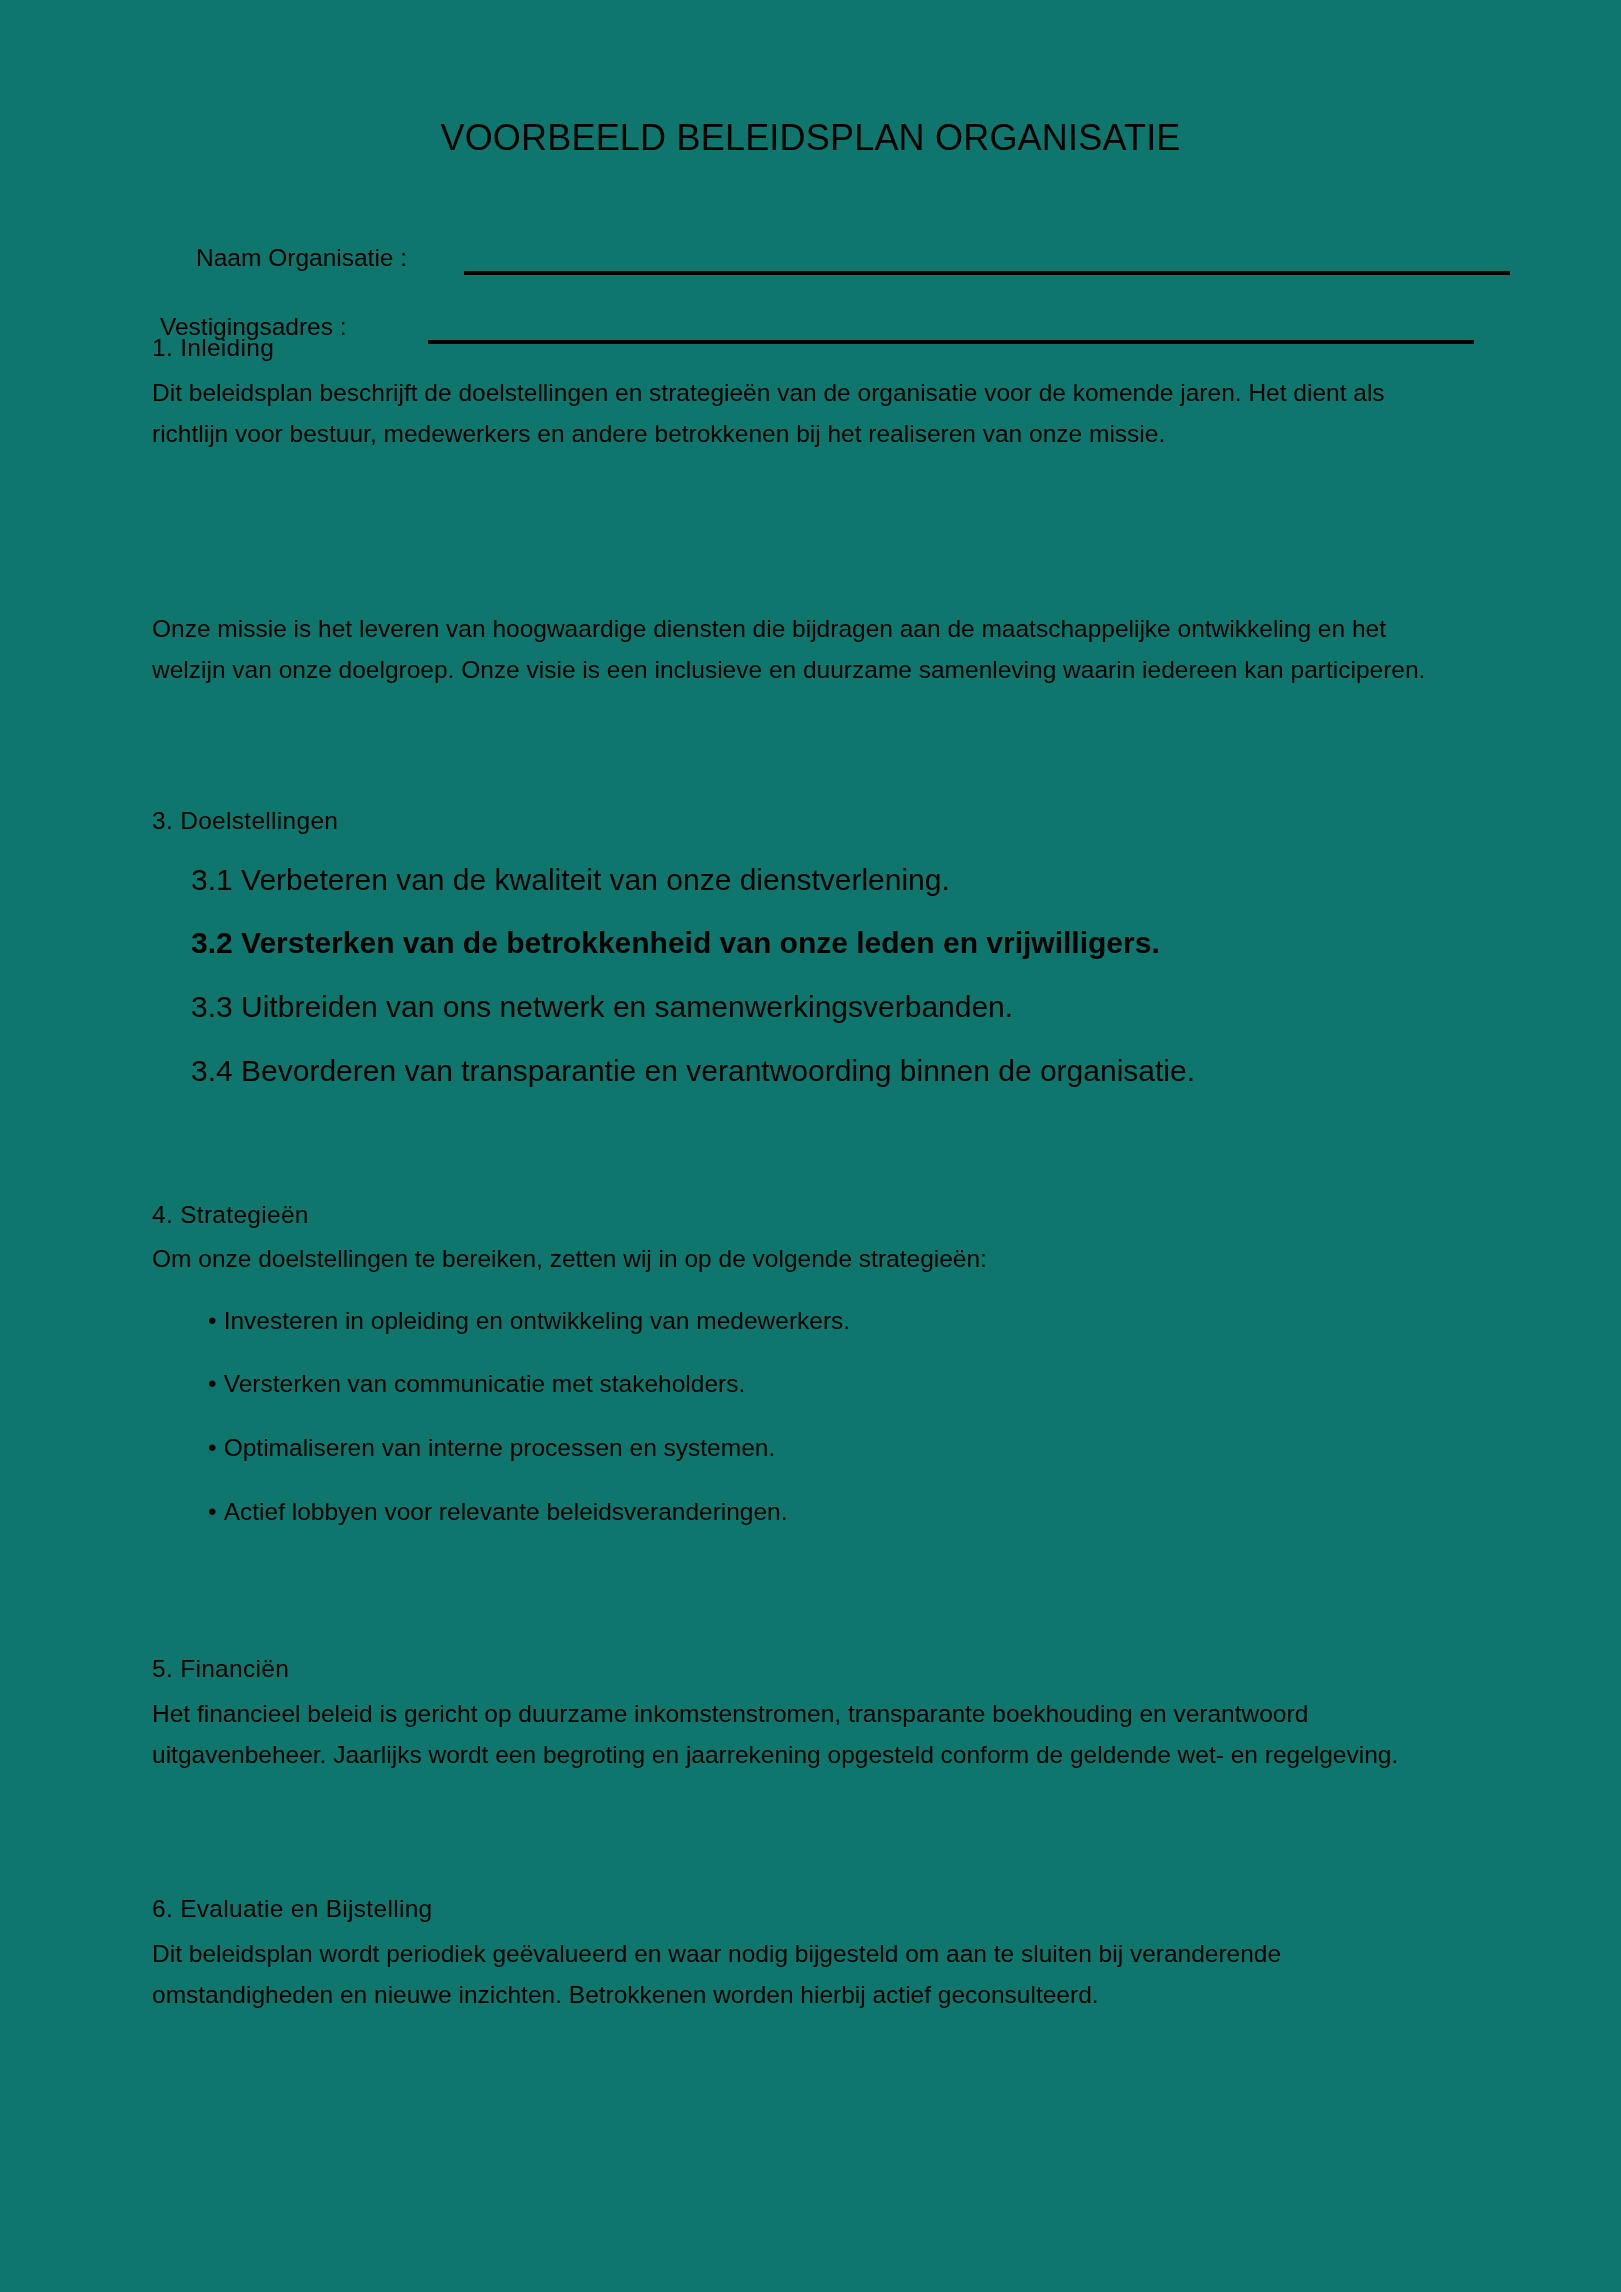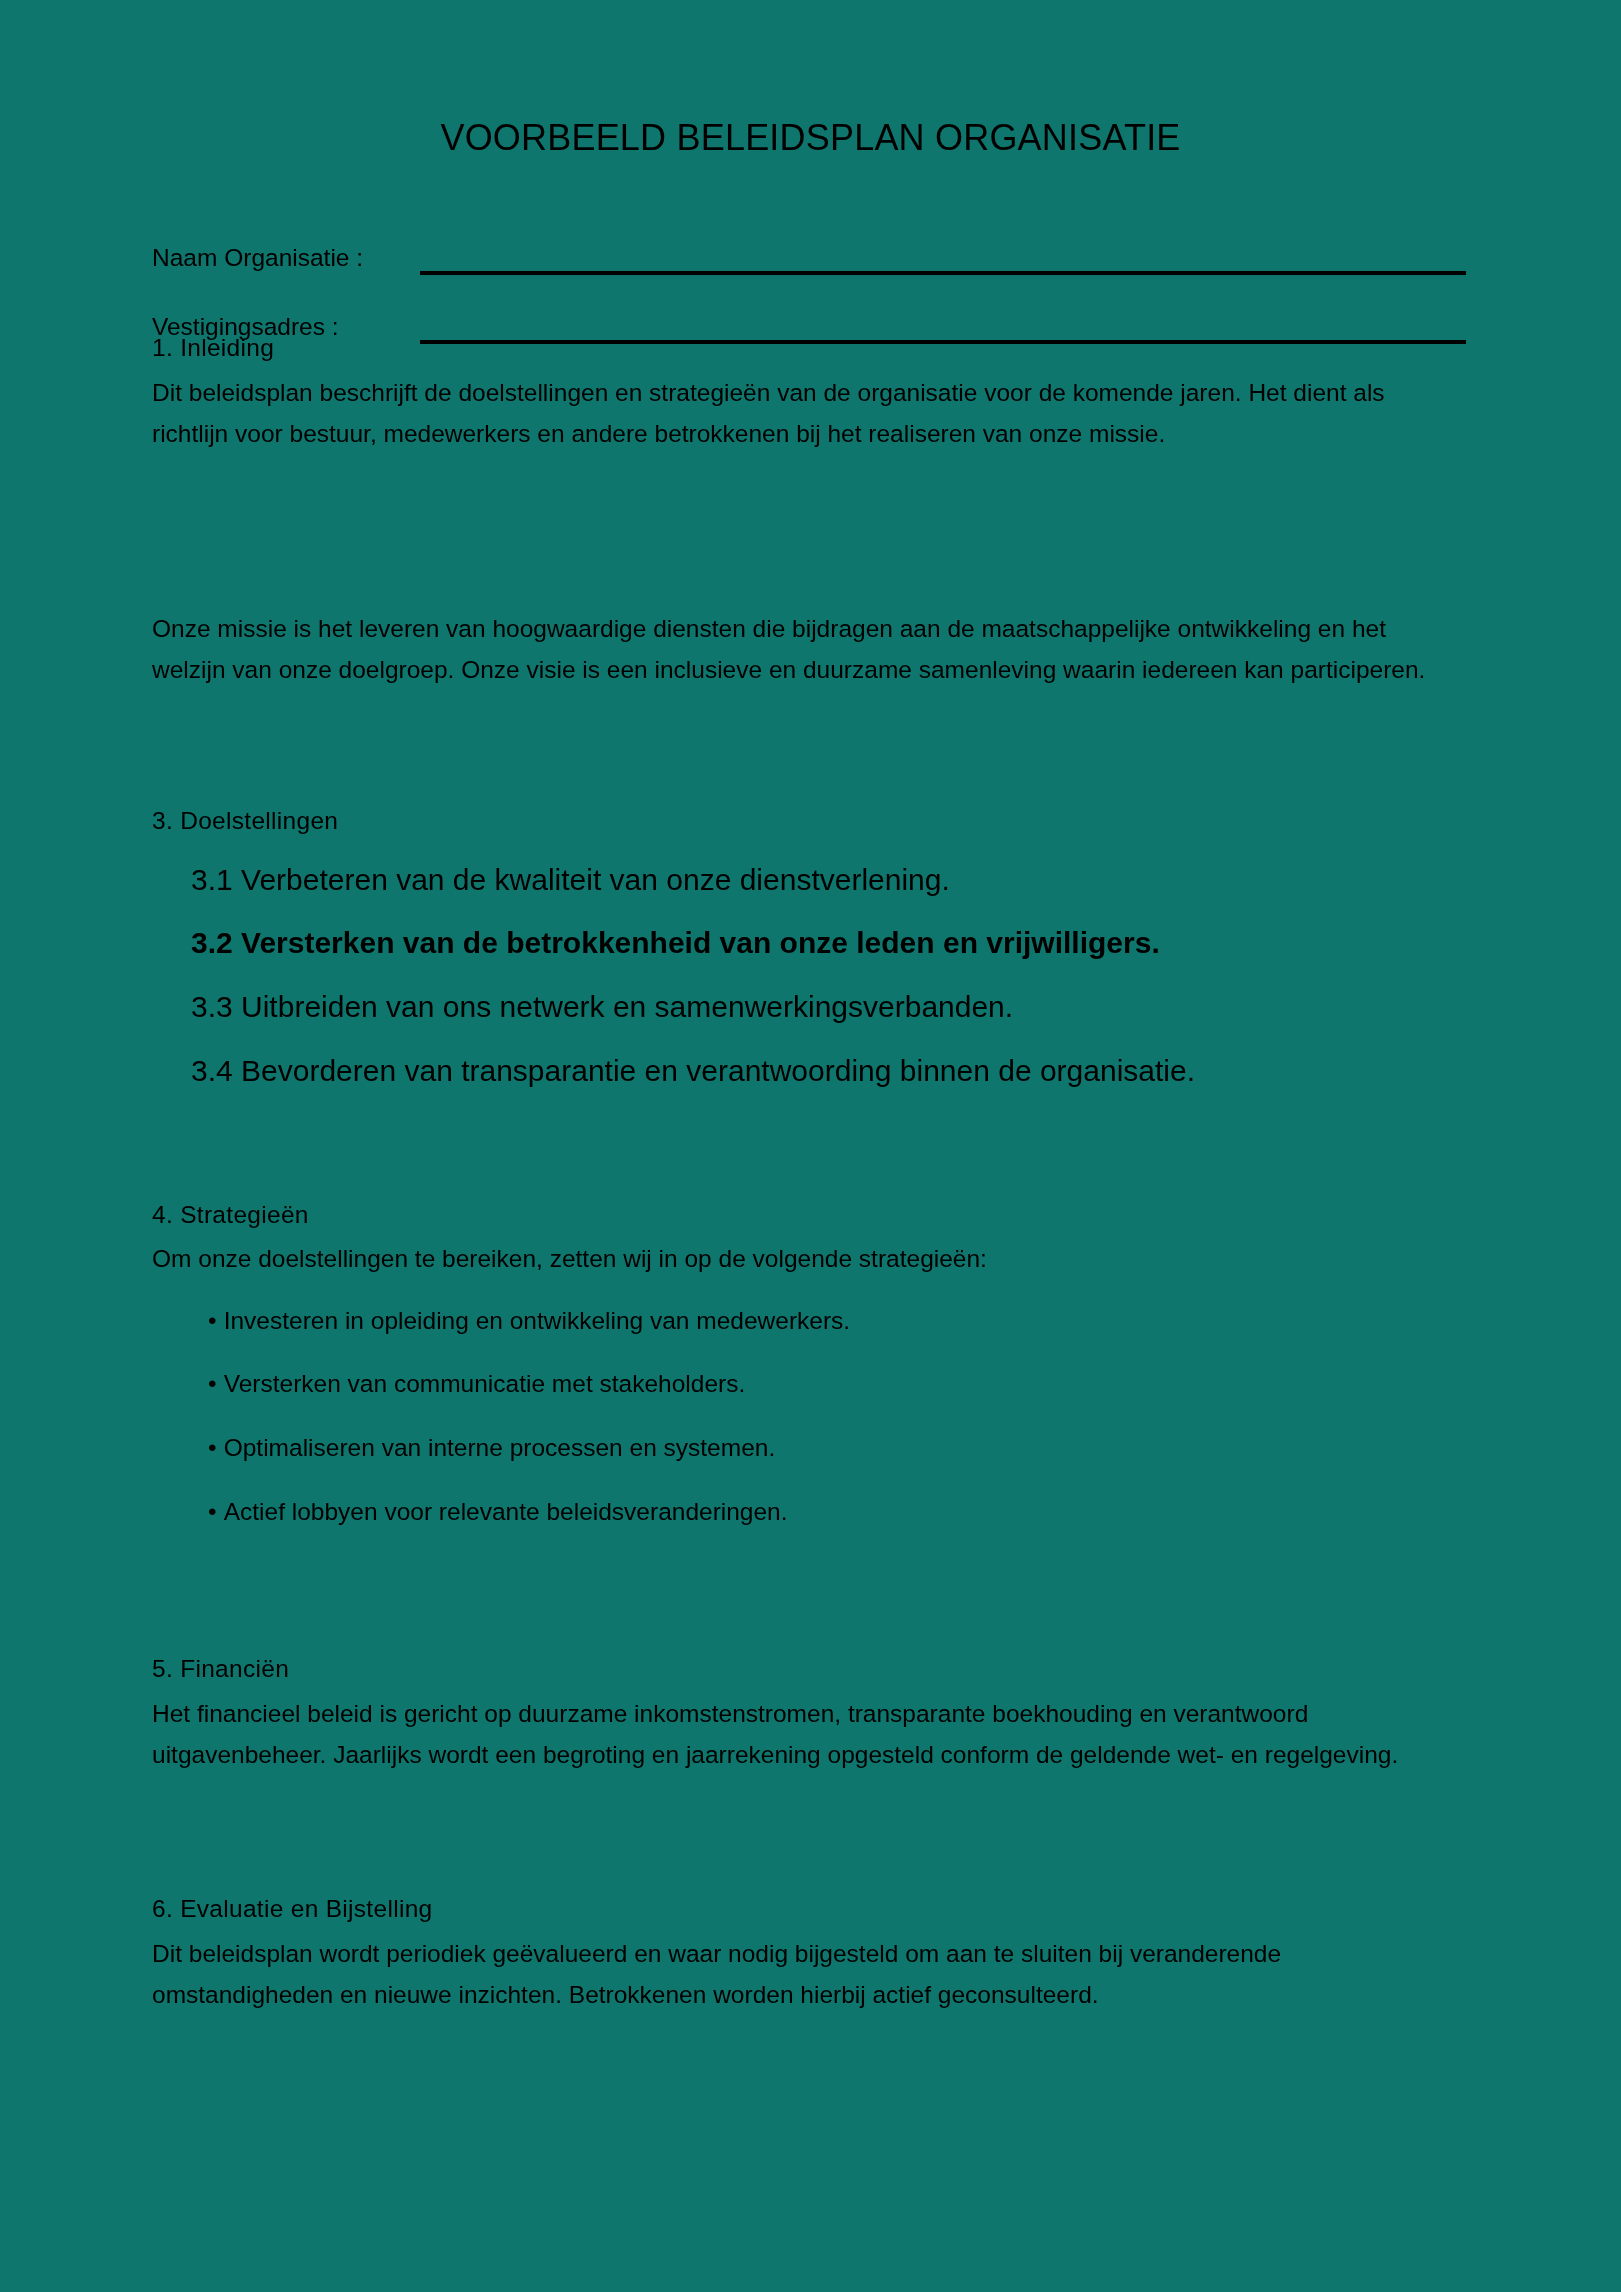--- a/index.html
+++ b/index.html
@@ -52,22 +52,22 @@
     white-space: nowrap;
   }
   .field-rule {
     position: absolute;
     left: 268px;
     right: 0;
     top: 30px;
     height: 3.9px;
     background: #000000;
   }
-  #field-naam   { top: 241px; }
-  #field-vest   { top: 310px; }
+  #field-naam   { top: 241px; margin-left: 44px; }
+  #field-vest   { top: 310px; margin-left: 8px; }
 
   
   .block {
     position: absolute;
     left: 152px;
     width: 1304px;
   }
   .heading {
     font-size: 24.5px;
     line-height: 33px;

